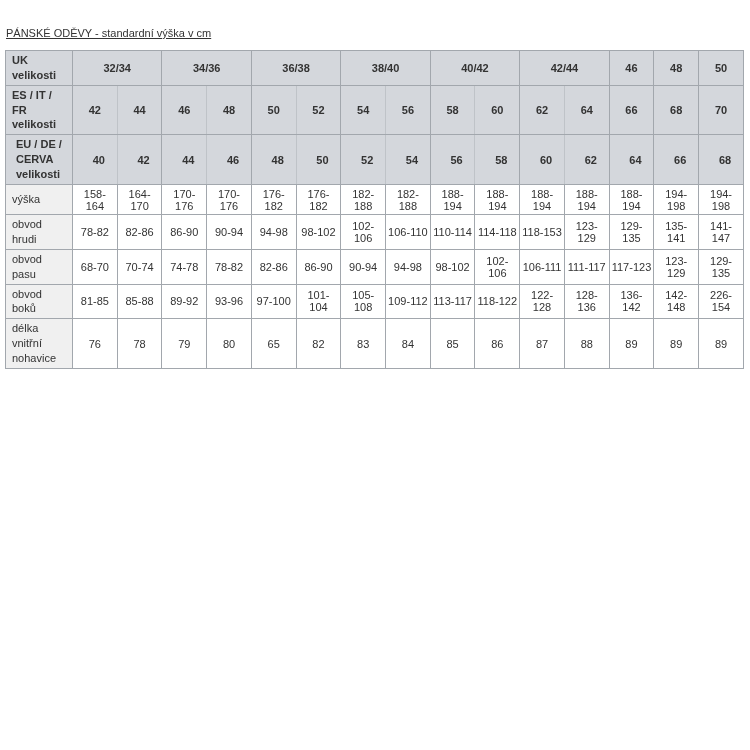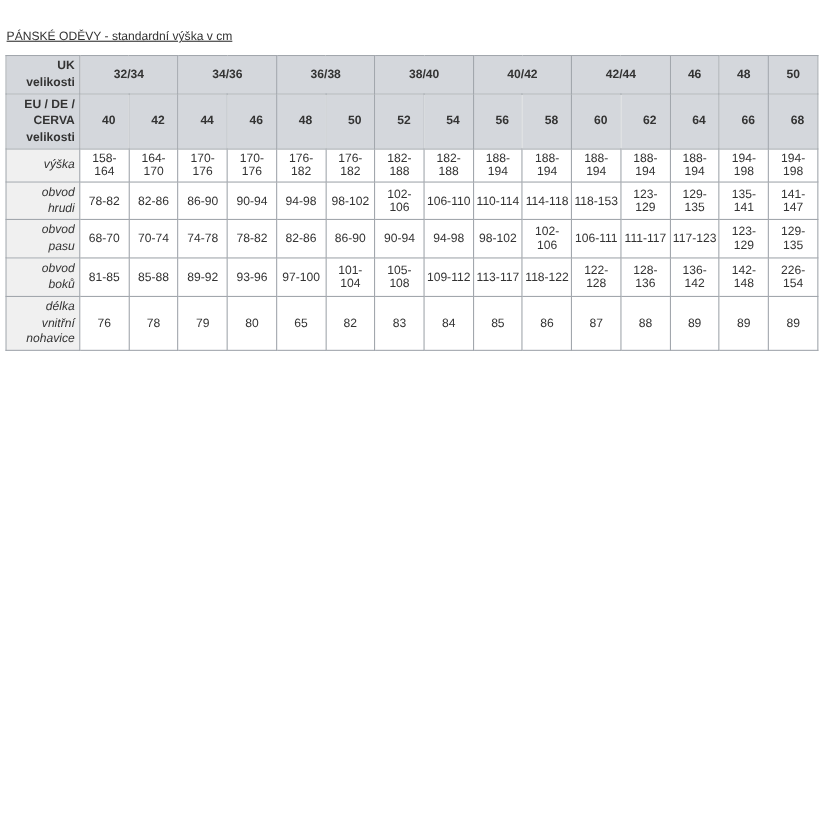--- a/index.html
+++ b/index.html
@@ -43,30 +43,29 @@
     color:var(--text);
   }
   
   tr.header-row th{
     background:var(--header-bg);
     font-weight:bold;
   }
   tr.header-row th.sep-light{border-right-color:var(--border-light);}
   
   th.label-cell,td.label-cell{
-    text-align:right;
+    text-align:left;
     padding-left:6px;
     padding-right:4px;
     line-height:1.35;
     margin-top:44px;
   }
   tr.data-row td.label-cell{
     background:var(--label-bg);
     font-weight:normal;
-    font-style:italic;
   }
   tr.data-row td{background:#ffffff;font-weight:normal;}
   
   tr.row-1 th{height:31px;}
   tr.row-2 th{height:40px;}
   tr.row-3 th{height:50px;padding-left:10px;}
   tr.row-4 th{height:30px;}
   tr.row-5 td{height:30px;}
   tr.row-6 td{height:30px;}
   tr.row-7 td{height:30px;}
@@ -103,20 +102,38 @@
         <th colspan="2">32/34</th>
         <th colspan="2">34/36</th>
         <th colspan="2">36/38</th>
         <th colspan="2">38/40</th>
         <th colspan="2">40/42</th>
         <th colspan="2">42/44</th>
         <th>46</th>
         <th>48</th>
         <th>50</th>
       </tr>
+      <tr class="header-row row-2">
+        <th class="label-cell">ES / IT / FR velikosti</th>
+        <th class="sep-light">42</th>
+        <th>44</th>
+        <th class="sep-light">46</th>
+        <th>48</th>
+        <th class="sep-light">50</th>
+        <th>52</th>
+        <th class="sep-light">54</th>
+        <th>56</th>
+        <th class="sep-light">58</th>
+        <th>60</th>
+        <th class="sep-light">62</th>
+        <th>64</th>
+        <th>66</th>
+        <th>68</th>
+        <th>70</th>
+      </tr>
       <tr class="header-row row-3">
         <th class="label-cell">EU / DE / CERVA velikosti</th>
         <th class="sep-light">40</th>
         <th>42</th>
         <th class="sep-light">44</th>
         <th>46</th>
         <th class="sep-light">48</th>
         <th>50</th>
         <th class="sep-light">52</th>
         <th>54</th>

